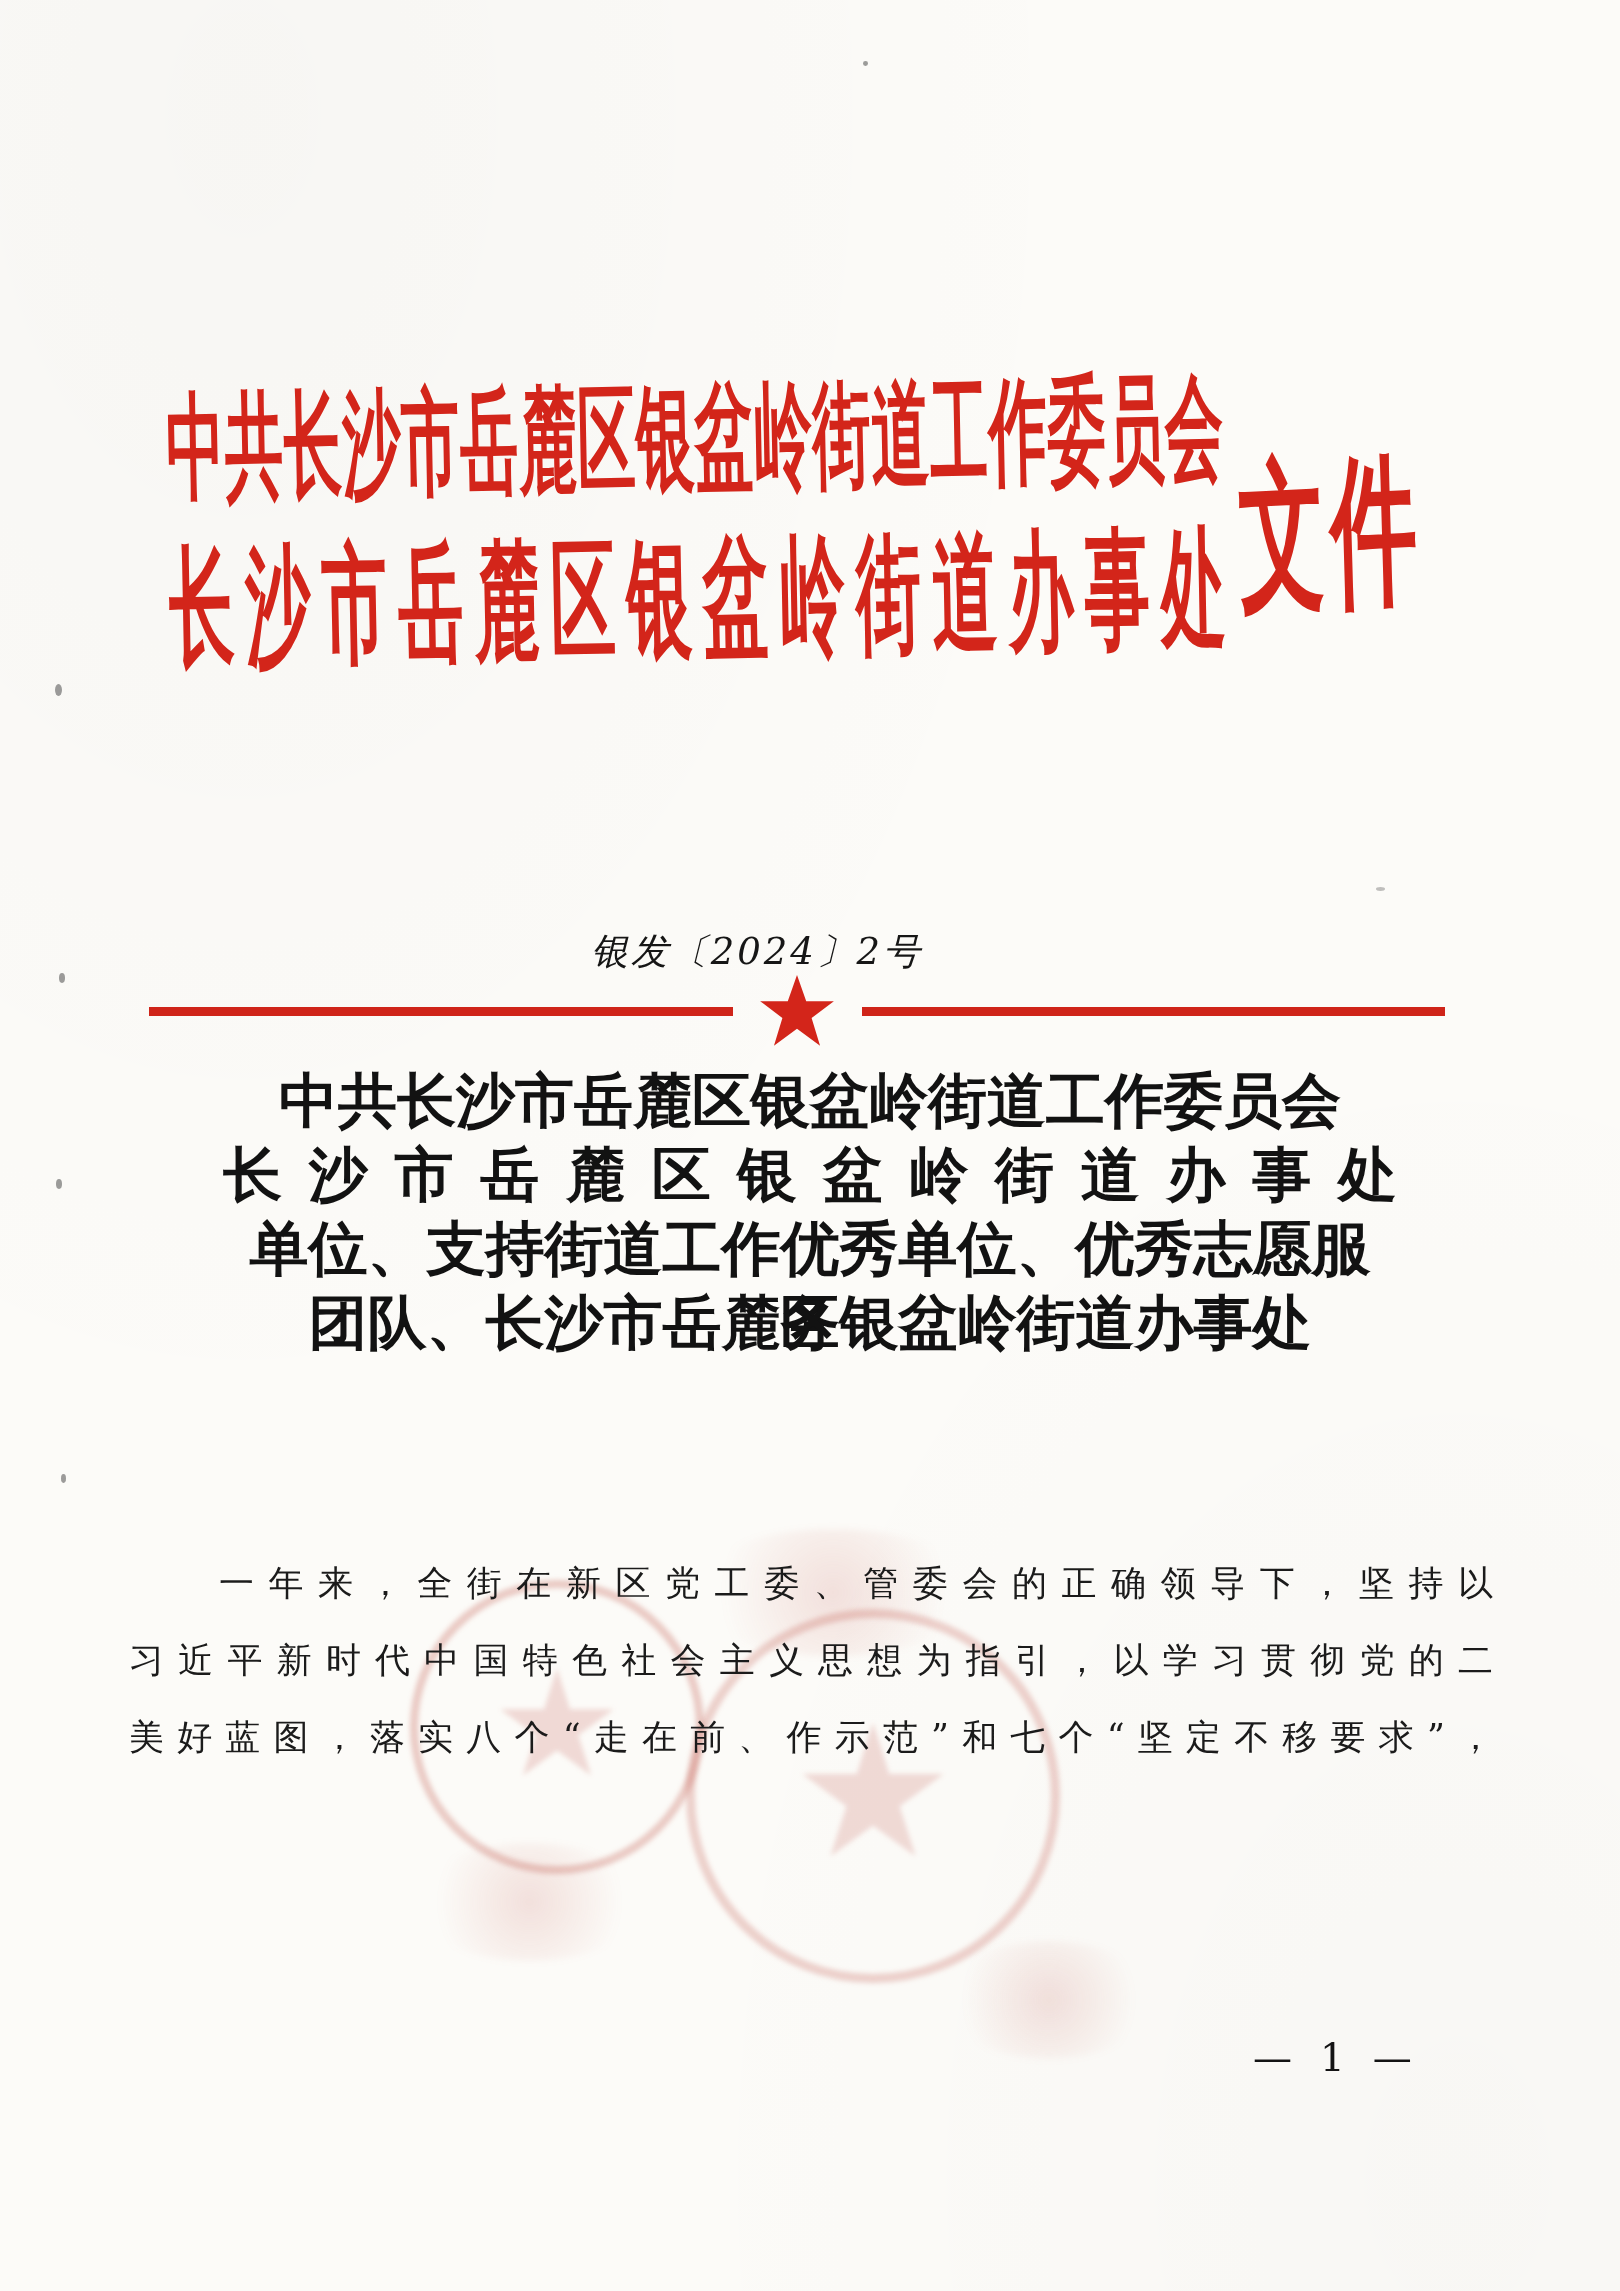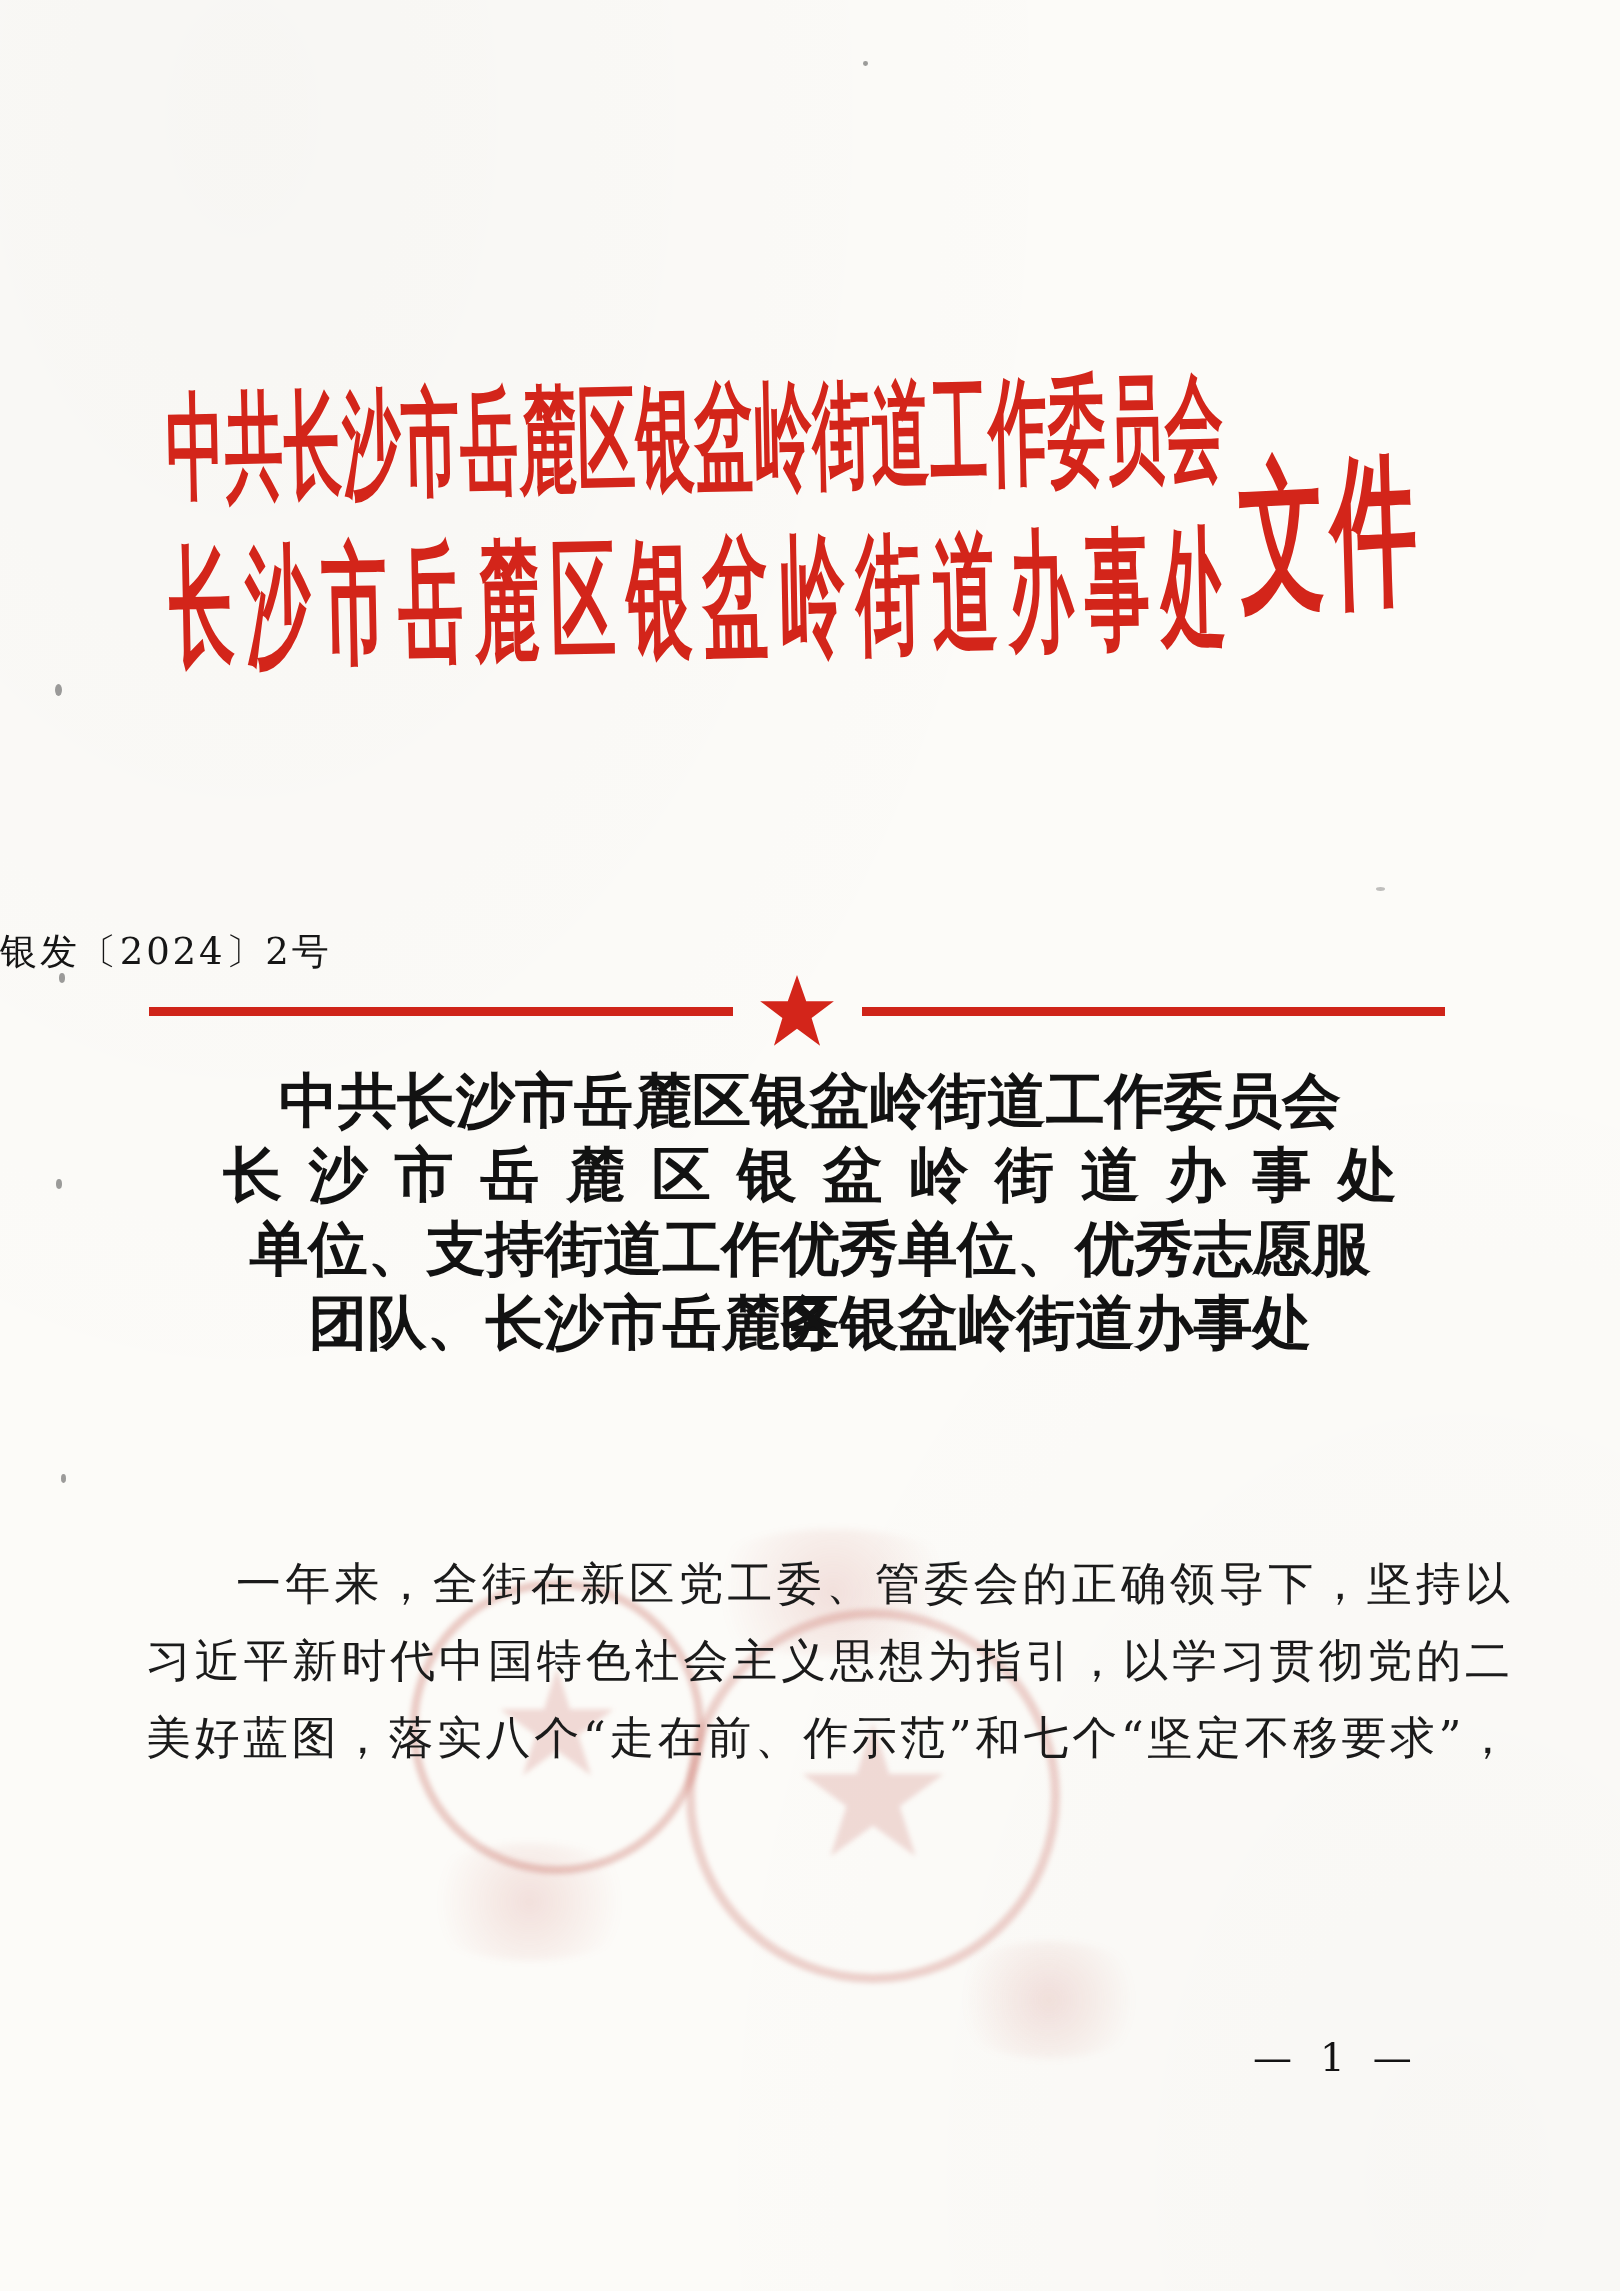--- a/index.html
+++ b/index.html
@@ -47,22 +47,22 @@
     font-size:86px; font-weight:900; color:#d3251a;
     letter-spacing:5.9px; line-height:1;
     transform:scaleY(1.9) rotate(-1deg);
     transform-origin:left top;
     white-space:nowrap;
   }
 
   
   .doc-number {
     position:absolute; left:0; top:927px; width:1514px;
-    text-align:left;
-    font-size:37px; letter-spacing:2.9px; color:#161616;
+    text-align:center;
+    font-size:37px; letter-spacing:2.9px; color:#161616;font-style:italic;
   }
 
   
   .red-rule {
     position:absolute; left:149px; top:975px; width:1296px; height:73px;
     display:flex; align-items:center;
   }
   .rule-seg { flex:1; height:8.8px; background:#cf2419; }
   .rule-star { width:78px; height:73px; margin:0 25.5px; flex:0 0 auto; }
 
@@ -70,22 +70,22 @@
   .doc-title {
     position:absolute; left:223px; top:1064px; width:1174px;
     font-size:59px; line-height:74px; font-weight:700;
     color:#121212; text-align:center;
   }
   .title-line { height:74px; }
   .title-line.spread { text-align:justify; text-align-last:justify; }
 
   
   .doc-body {
-    position:absolute; left:146px; top:1545px; width:1364px;
-    font-size:45px; line-height:77px; color:#1b1b1b;
+    position:absolute; left:129px; top:1545px; width:1364px;
+    font-size:35px; line-height:77px; color:#1b1b1b;
   }
   .body-line {
     height:77px;
     text-align:justify;
     text-align-last:justify;
   }
   .body-line.indent { padding-left:90px; }
 
   
   .page-number {

